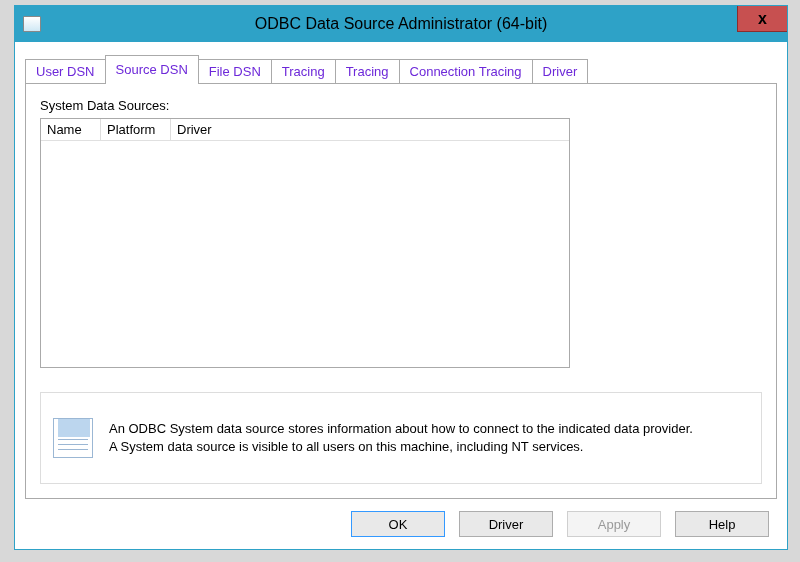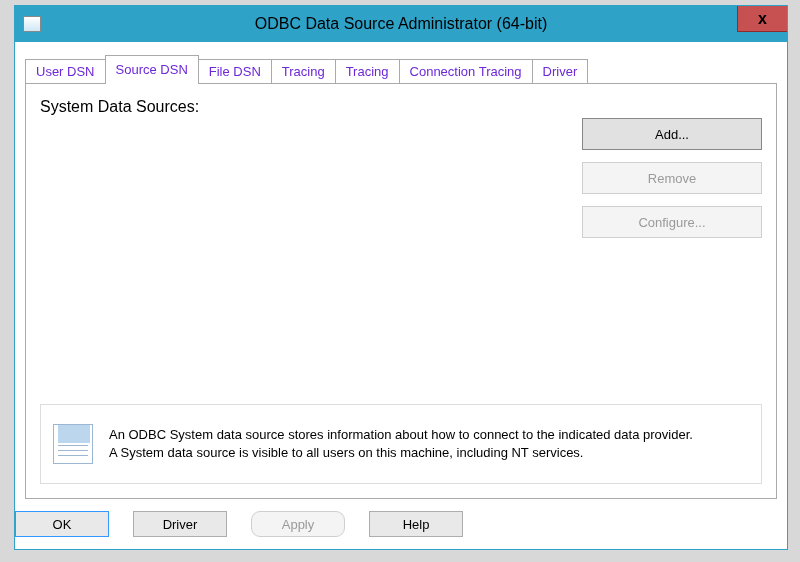--- a/index.html
+++ b/index.html
@@ -38,62 +38,62 @@
     position: relative; cursor: default;
   }
   .tab.active { background: #fff; padding-top:6px; padding-bottom:7px; z-index: 3; }
   .tab.active::after{
     content:""; position:absolute; left:0; right:0; bottom:-1px; height:2px; background:#fff;
   }
   .page {
     position: absolute; left: 10px; right: 10px; top: 41px; bottom: 50px;
     border: 1px solid #aaa; background: #fff;
   }
-  .label-sds { position: absolute; left: 14px; top: 14px; font-size: 16px; }
+  .label-sds { position: absolute; left: 14px; top: 14px; font-size: 13px; }
   .listview {
     position: absolute; left: 14px; top: 34px; width: 530px; height: 250px;
     border: 1px solid #aaa; background: #fff;
   }
   .lv-header { display: flex; height: 22px; border-bottom: 1px solid #e0e0e0; }
   .lv-col {
     font-size: 13px; padding: 2px 6px; border-right: 1px solid #ddd; display:flex; align-items:center;
   }
   .btncol { position: absolute; right: 14px; top: 34px; width: 180px; }
   .btn {
     width: 100%; height: 32px; margin-bottom: 12px; background: #e9e9e9;
     border: 1px solid #adadad; font-size: 13px; cursor: default;
   }
   .btn.primary { background:#e1e1e1; border-color:#888; }
   .btn:disabled { color: #9a9a9a; background:#f4f4f4; border-color:#cfcfcf; }
   .infobox {
-    position: absolute; left: 14px; right: 14px; bottom: 14px; height: 80px;
+    position: absolute; left: 14px; right: 14px; bottom: 14px; height: 92px;
     border: 1px solid #ddd; display: flex; align-items: center; padding: 8px 12px;
   }
   .infobox .dbicon {
     width: 40px; height: 40px; flex: none; margin-right: 16px;
     background:
       linear-gradient(#bcd6ee,#bcd6ee) 4px 0/32px 18px no-repeat,
       linear-gradient(#fff,#fff) 0 14px/40px 26px no-repeat;
     border:1px solid #9bb7d4;
     position:relative;
   }
   .dbicon::before,.dbicon::after{content:"";position:absolute;background:#9bb7d4;}
   .dbicon::before{left:4px;right:4px;top:20px;height:1px;box-shadow:0 5px 0 #9bb7d4,0 10px 0 #9bb7d4;}
   .infotext { font-size: 13px; line-height: 1.35; }
   .bottom {
     position: absolute; left: 0; right: 0; bottom: 0; height: 50px;
-    display: flex; justify-content: flex-start; align-items: center; gap: 24px;
+    display: flex; justify-content: flex-end; align-items: center; gap: 14px;
     padding-right: 18px;
   }
   .bottom .btn2 {
     width: 94px; height: 26px; background: #e9e9e9; border: 1px solid #adadad;
     font-size: 13px; cursor: default;
   }
   .bottom .btn2.default{ border-color:#3399ff; }
-  .bottom .btn2:disabled { color:#9a9a9a; background:#f4f4f4; border-color:#cfcfcf;border-radius:9px;}
+  .bottom .btn2:disabled { color:#9a9a9a; background:#f4f4f4; border-color:#cfcfcf;}
 </style>
 </head>
 <body>
 
 <div class="window">
   <div class="titlebar">
     <div class="icon"></div>
     <div class="title">ODBC Data Source Administrator (64-bit)</div>
     <div class="closebtn">x</div>
   </div>
@@ -105,26 +105,28 @@
       <div class="tab">File DSN</div>
       <div class="tab">Tracing</div>
       <div class="tab">Tracing</div>
       <div class="tab">Connection Tracing</div>
       <div class="tab">Driver</div>
     </div>
 
     <div class="page">
       <div class="label-sds">System Data Sources:</div>
 
+      <div class="listview">
+        <div class="lv-header">
+          <div class="lv-col" style="width:60px">Name</div>
+          <div class="lv-col" style="width:70px">Platform</div>
+          <div class="lv-col" style="flex:1;border-right:none">Driver</div>
+        </div>
+      </div>
 
-      <div class="btncol">
-        <button class="btn primary">Add...</button>
-        <button class="btn" disabled="">Remove</button>
-        <button class="btn" disabled="">Configure...</button>
-      </div>
 
       <div class="infobox">
         <div class="dbicon"></div>
         <div class="infotext">
           <span>An ODBC System data source stores information about how to connect to the indicated data provider.</span><br>
           <span>A System data source is visible to all users on this machine, including NT services.</span>
         </div>
       </div>
     </div>
 

